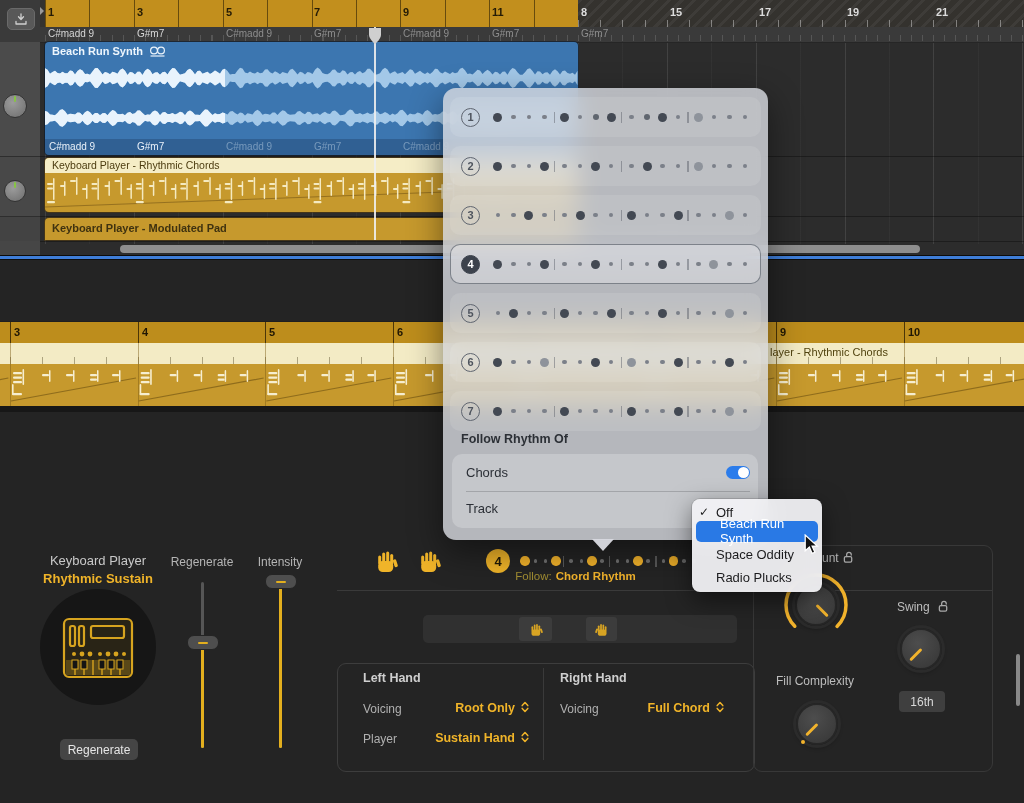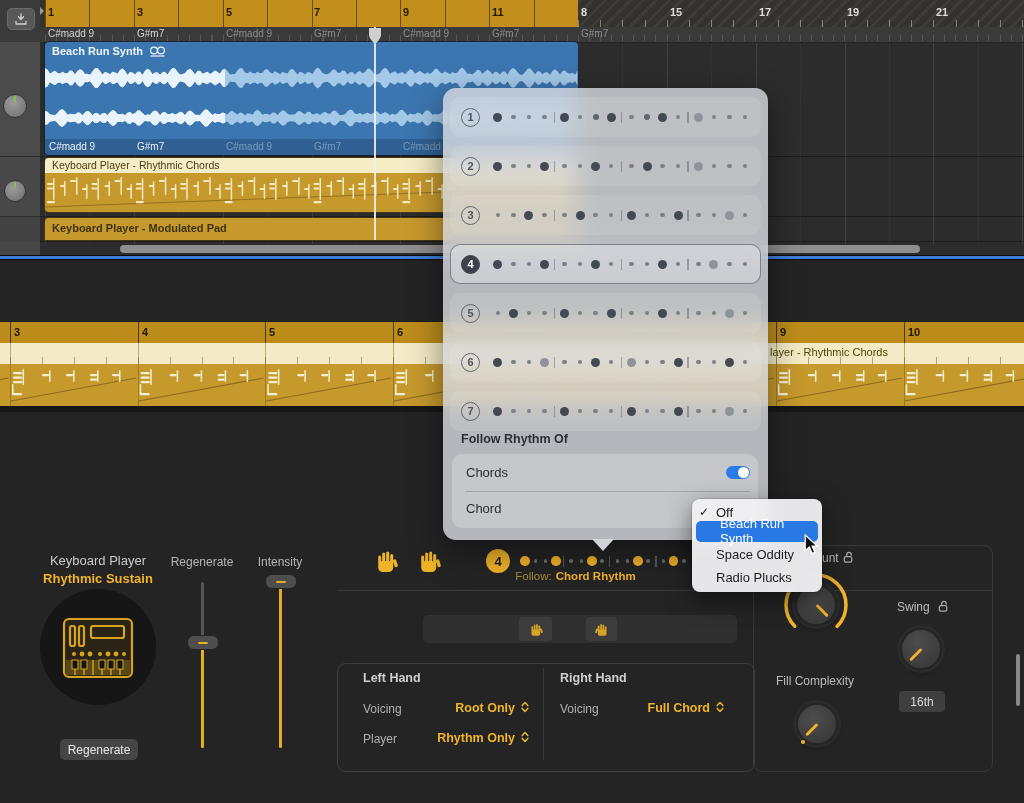--- a/index.html
+++ b/index.html
@@ -738,21 +738,21 @@
     <div id="hand-panel"></div>
     <div id="lh-divider"></div>
 
     <div class="hd" style="left:363px;top:259px">Left Hand</div>
     <div class="fldlab" style="left:363px;top:290px">Voicing</div>
     <div class="fldval" style="left:400px;top:289px;width:115px">Root Only</div>
     <svg class="updn" style="left:521px;top:289px" viewBox="0 0 8 12">
         <use href="#updown"></use>
       </svg>
     <div class="fldlab" style="left:363px;top:320px">Player</div>
-    <div class="fldval" style="left:400px;top:319px;width:115px">Rhythm Only</div>
+    <div class="fldval" style="left:400px;top:319px;width:115px">Sustain Hand</div>
     <svg class="updn" style="left:521px;top:319px" viewBox="0 0 8 12">
         <use href="#updown"></use>
       </svg>
 
     <div class="hd" style="left:560px;top:259px">Right Hand</div>
     <div class="fldlab" style="left:560px;top:290px">Voicing</div>
     <div class="fldval" style="left:600px;top:289px;width:110px">Full Chord</div>
     <svg class="updn" style="left:716px;top:289px" viewBox="0 0 8 12">
         <use href="#updown"></use>
       </svg>
@@ -1181,21 +1181,21 @@
               <span class="dot" style="width: 4.5px; height: 4.5px; background: rgb(123, 128, 137);"></span>
             </div>
           </div>
         </div>
       </div>
     <div id="pfollow-hd">Follow Rhythm Of</div>
     <div id="pbox">
       <div class="pboxlab" style="top:11px">Chords</div>
       <div id="ptoggle"></div>
       <div id="pbox-div"></div>
-      <div class="pboxlab" style="top:47px">Chord</div>
+      <div class="pboxlab" style="top:47px">Track</div>
     </div>
   </div>
   <div id="ptail"></div>
 
   <div id="menu">
       <div class="mitem" style="top: 2.5px;">
         <span class="chk">✓</span>
         <span>Off</span>
       </div>
       <div class="mitem hl" style="top: 21.5px;">

